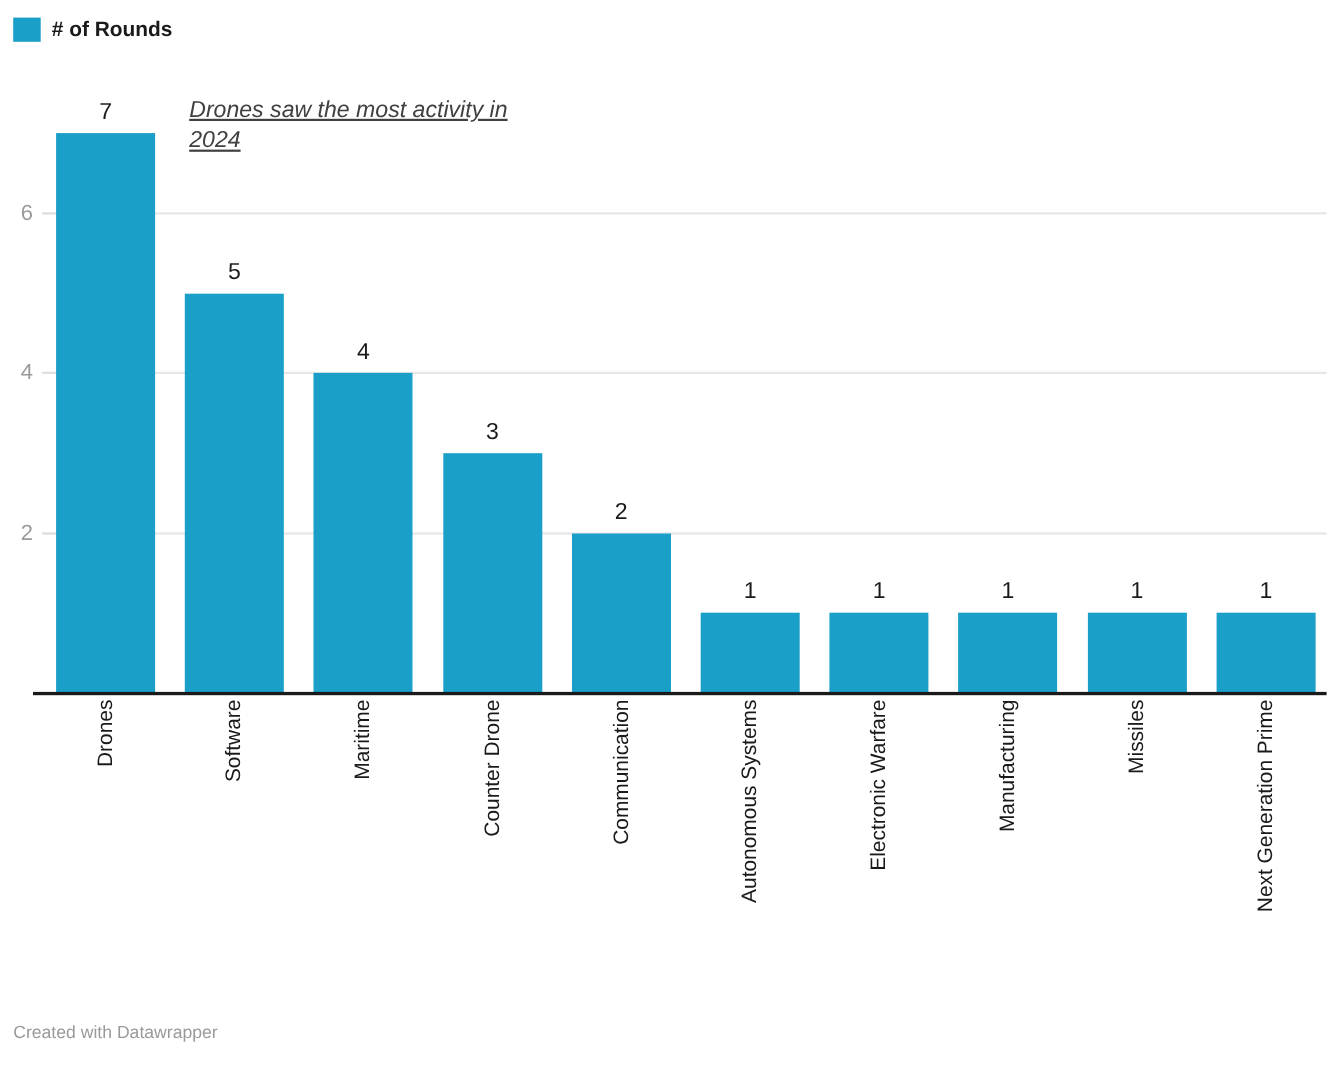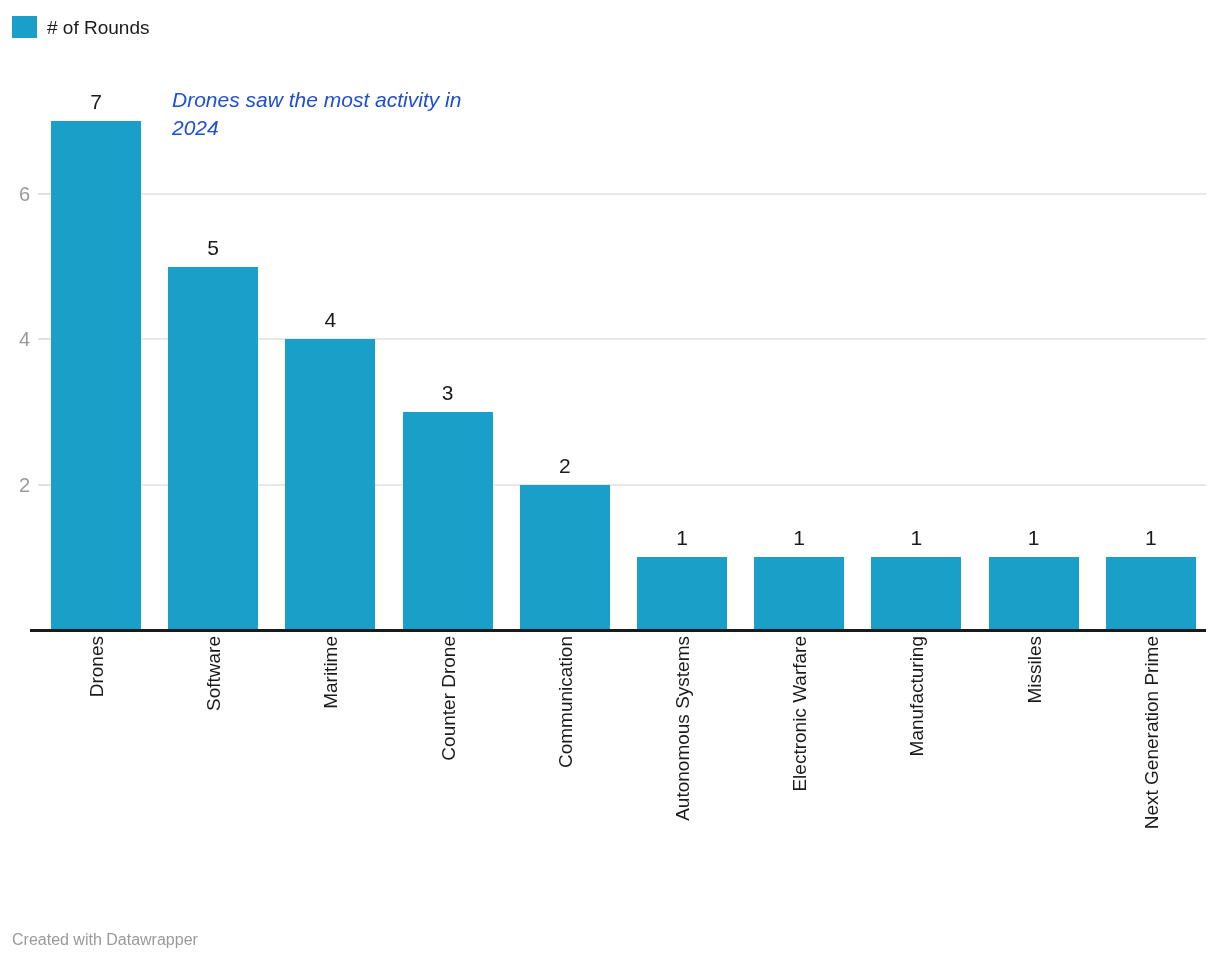--- a/index.html
+++ b/index.html
@@ -30,20 +30,21 @@
     width: 25px;
     height: 22px;
     background: #1a9fc9;
     display: block;
   }
   .legend-label {
     font-size: 19px;
     color: #1a1a1a;
     line-height: 1;
     white-space: nowrap;
+    font-weight: bold;
   }
 
   
   .plot {
     position: absolute;
     left: 0;
     top: 0;
     width: 1220px;
     height: 634px;
   }
@@ -137,22 +138,23 @@
   }
 
   
   .annotation {
     position: absolute;
     left: 172px;
     top: 86px;
     width: 290px;
     font-size: 21px;
     font-style: italic;
-    color: #1d4ed8;
+    color: #404040;
     line-height: 1.35;
+    text-decoration: underline;
   }
 
   
   .footer {
     position: absolute;
     left: 12px;
     top: 932px;
     font-size: 16px;
     color: #9a9a9a;
     line-height: 1;

